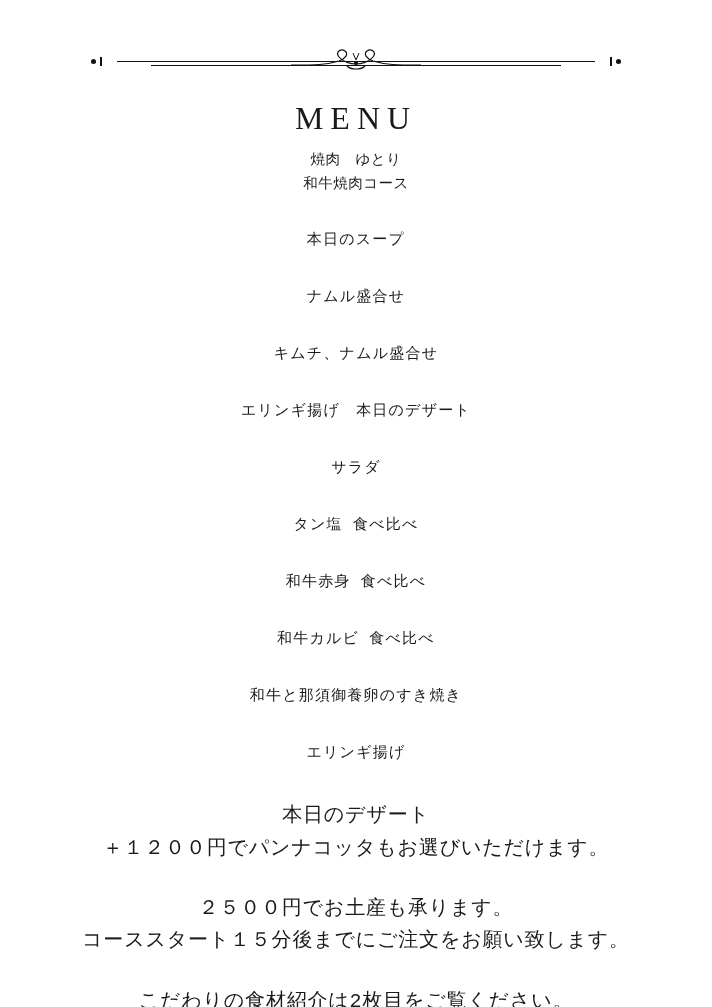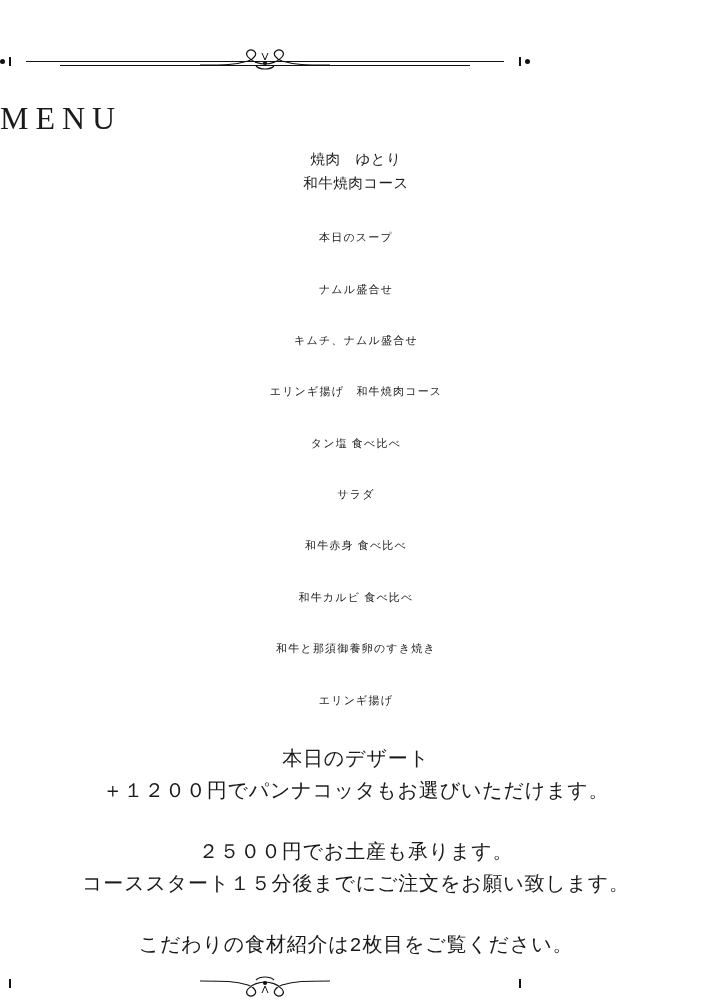--- a/index.html
+++ b/index.html
@@ -15,20 +15,21 @@
     position: relative;
     overflow: hidden;
   }
 
   .page {
     width: 712px;
     height: 1007px;
     box-sizing: border-box;
     display: flex;
     flex-direction: column;
+    align-items: center;
     position: relative;
   }
 
   
   .ornament {
     width: 530px;
     height: 44px;
     position: relative;
     flex: 0 0 auto;
   }
@@ -110,22 +111,22 @@
 
   
   .course-list {
     margin: 0;
     padding: 0;
     list-style: none;
     text-align: center;
     width: 100%;
   }
   .course-list li {
-    font-family: Liberation Serif, serif;
-    font-size: 11px;
+    font-family: Liberation Mono, monospace;
+    font-size: 15px;
     letter-spacing: 1.2px;
     line-height: 1.4;
     margin: 0 0 36px 0;
   }
   .course-list li:first-child { margin-top: 30px; }
 
   
   .notes {
     text-align: center;
     width: 100%;
@@ -177,23 +178,23 @@
 
   <div class="subtitle">
     <span class="line">焼肉　ゆとり</span>
     <span class="line">和牛焼肉コース</span>
   </div>
 
   <ul class="course-list">
     <li>本日のスープ</li>
     <li>ナムル盛合せ</li>
     <li>キムチ、ナムル盛合せ</li>
-    <li>エリンギ揚げ　和牛焼肉コース</li>
+    <li>エリンギ揚げ　本日のデザート</li>
+    <li>サラダ</li>
     <li>タン塩 食べ比べ</li>
-    <li>サラダ</li>
     <li>和牛赤身 食べ比べ</li>
     <li>和牛カルビ 食べ比べ</li>
     <li>和牛と那須御養卵のすき焼き</li>
     <li>エリンギ揚げ</li>
   </ul>
 
   <div class="notes">
     <div class="note-block">
       <span class="line">本日のデザート</span>
       <span class="line">＋１２００円でパンナコッタもお選びいただけます。</span>

